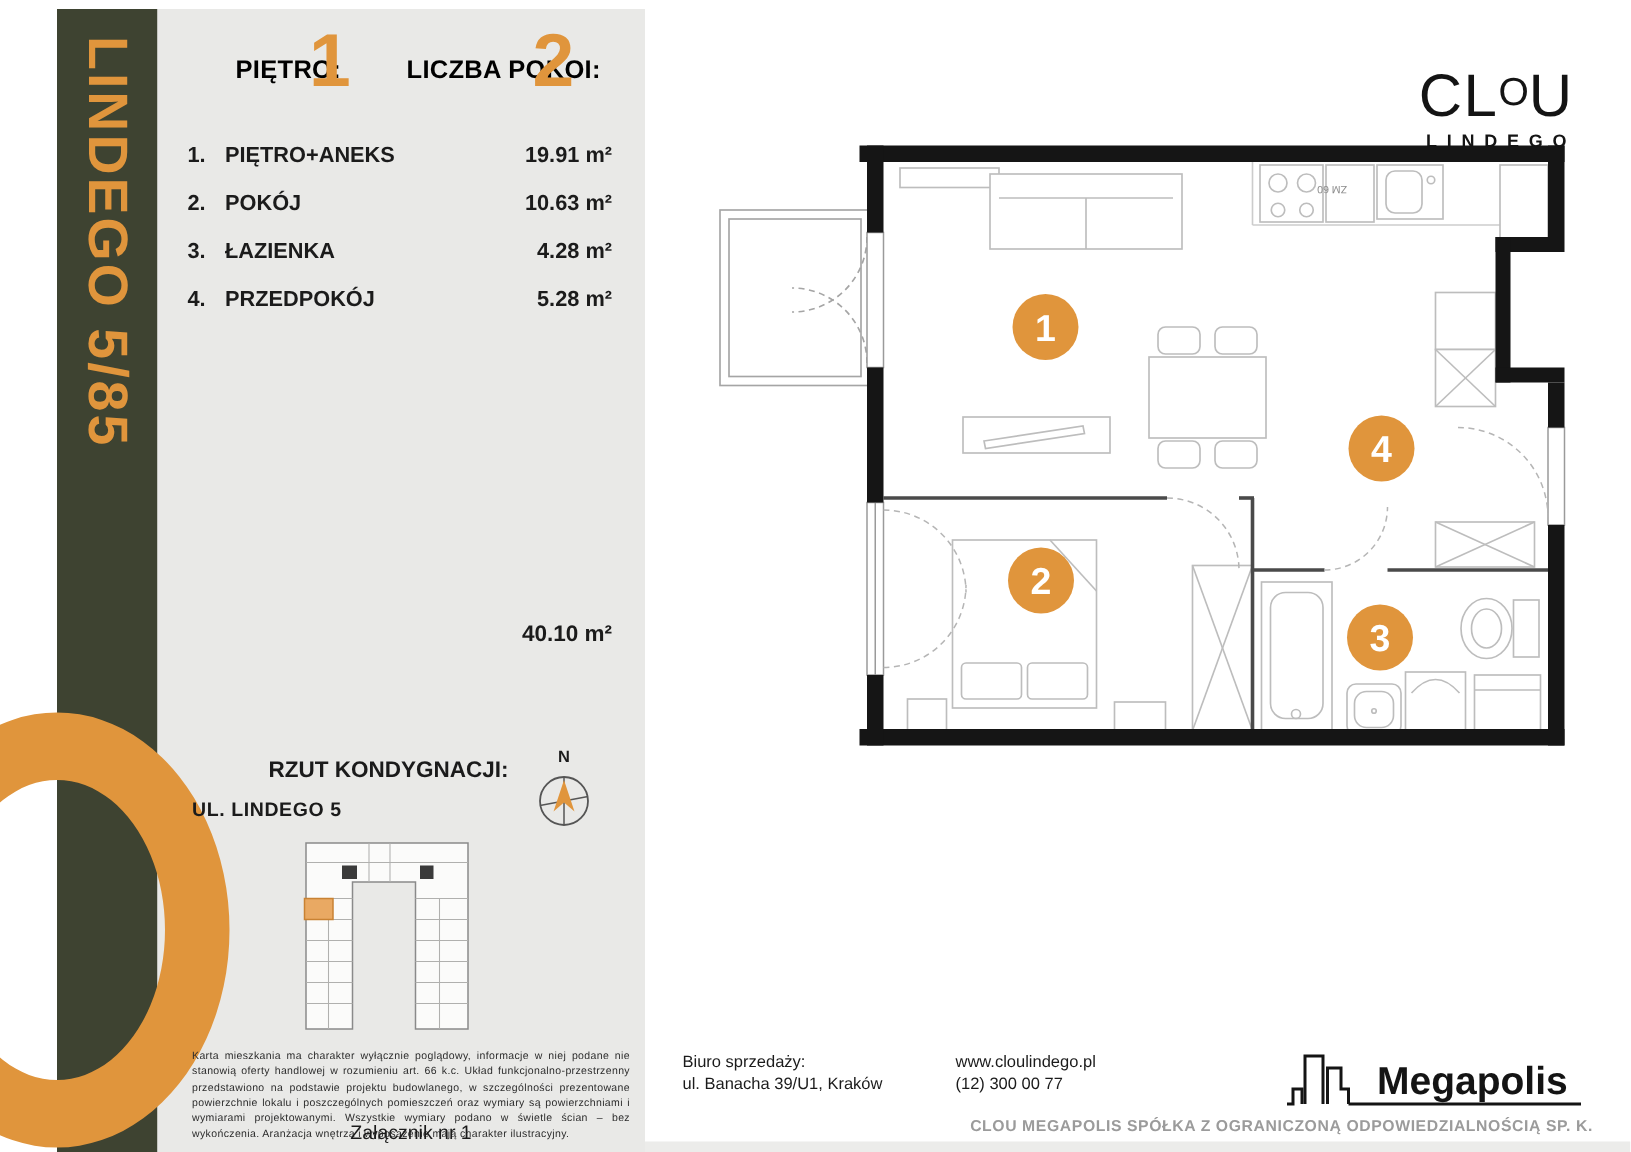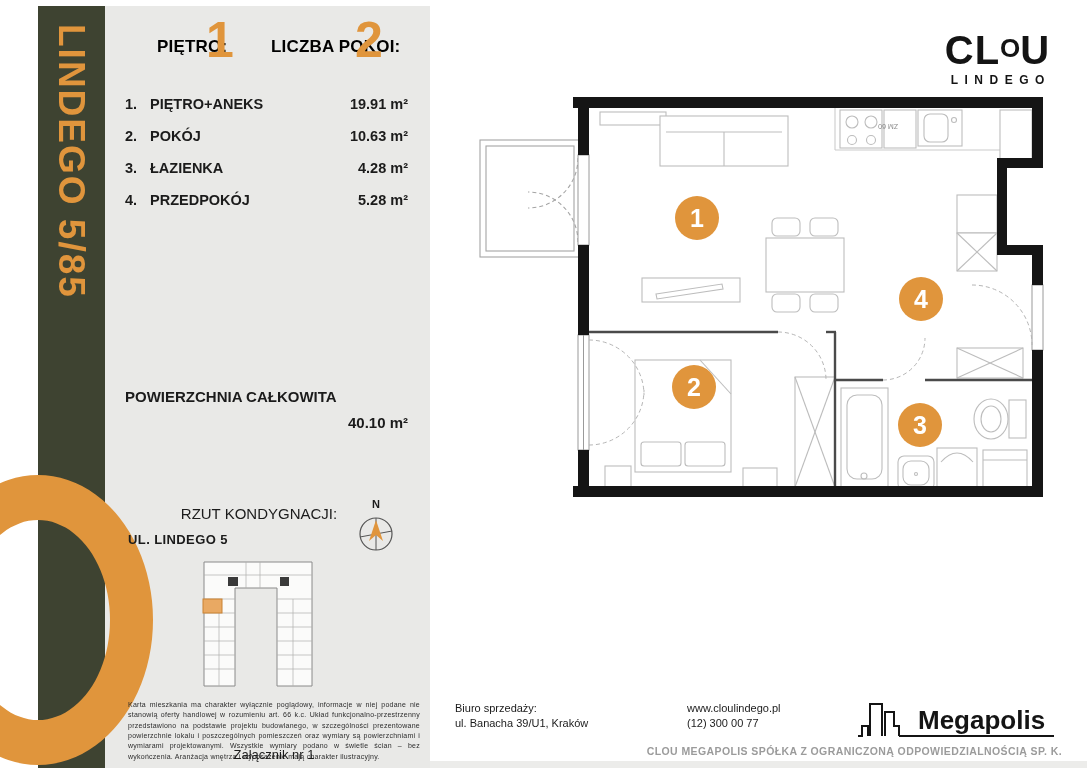--- a/index.html
+++ b/index.html
@@ -31,45 +31,45 @@
   
   .room-list { left:125px; top:96px; width:283px; z-index:3; }
   .room-row  { display:flex; align-items:baseline; height:32px; font-size:14.5px; font-weight:700; }
   .room-num  { width:25px; }
   .room-area { margin-left:auto; }
 
   .total-row { left:125px; top:388px; width:283px; display:flex; font-size:15px; font-weight:700; z-index:3; }
   .total-val { margin-left:auto;margin-top:26px; }
 
   
-  .loc-title  { left:128px; top:505px; width:262px; text-align:center; font-size:15px; font-weight:400; z-index:3; }
+  .loc-title  { left:128px; top:505px; width:262px; text-align:center; font-size:15px; font-weight:700; z-index:3; }
   .loc-street { left:128px; top:532px; width:262px; text-align:left; font-size:13px; font-weight:700; letter-spacing:.4px; z-index:3; }
   .compass-svg { left:352px; top:496px; width:48px; height:60px; z-index:3; }
   .miniplan-svg { left:198px; top:553px; width:120px; height:140px; z-index:3; }
 
   .disclaimer {
     left:128px; top:700px; width:292px; z-index:4;
     font-size:7px; line-height:1.48; letter-spacing:.25px;
     text-align:justify; color:#2c2c2c;
   }
   .attachment { left:128px; top:747px; width:292px; text-align:center; font-size:13px; font-weight:400; z-index:4; }
 
   
   .clou { left:935px; top:30px; width:125px; text-align:center; z-index:3; color:#141414; }
-  .clou-word { font-size:40px; font-weight:700; letter-spacing:1px; line-height:1; white-space:nowrap; }
+  .clou-word { font-size:40px; font-weight:400; letter-spacing:1px; line-height:1; white-space:nowrap;margin-top:14px; }
   .clou-o { display:inline-block; font-size:26px; transform:translateY(-7px); letter-spacing:0; }
   .clou-sub { margin-top:3px; font-size:12px; font-weight:700; letter-spacing:6.5px; text-indent:6.5px; }
 
   
   .plan-svg { left:460px; top:88px; width:600px; height:420px; z-index:2; }
 
   
   .f-col { z-index:3; font-size:11px; font-weight:400; line-height:15px; color:#1b1b1b; }
   .office-col  { left:455px; top:701px; }
-  .contact-col { left:687px; top:701px; }
+  .contact-col { left:637px; top:701px; }
   .mega-svg { left:856px; top:694px; width:200px; height:48px; z-index:3; }
   .company-line {
     left:430px; top:745px; width:632px; text-align:right; z-index:3;
     font-size:10.5px; font-weight:700; letter-spacing:.4px; color:#9b9b9b;
   }
   .bottom-strip { left:430px; top:761px; width:657px; height:7px; background:#ececea; z-index:1; }
 
   svg text { font-family:"Liberation Sans", sans-serif; }
 </style>
 </head>
@@ -107,21 +107,20 @@
     <span class="room-area">4.28 m²</span>
   </div>
   <div class="room-row">
     <span class="room-num">4.</span>
     <span class="room-name">PRZEDPOKÓJ</span>
     <span class="room-area">5.28 m²</span>
   </div>
 </div>
 
 <div class="abs total-row">
-  <span>POWIERZCHNIA CAŁKOWITA</span>
   <span class="total-val">40.10 m²</span>
 </div>
 
 <div class="abs loc-title">RZUT KONDYGNACJI:</div>
 <div class="abs loc-street">UL. LINDEGO 5</div>
 
 <svg class="abs compass-svg" viewBox="0 0 48 60">
   <text x="24" y="12" font-size="11" font-weight="bold" text-anchor="middle" fill="#1b1b1b">N</text>
   <circle cx="24" cy="38" r="16" fill="none" stroke="#555" stroke-width="1.2"></circle>
   <line x1="24" y1="22" x2="24" y2="54" stroke="#555" stroke-width="1"></line>

